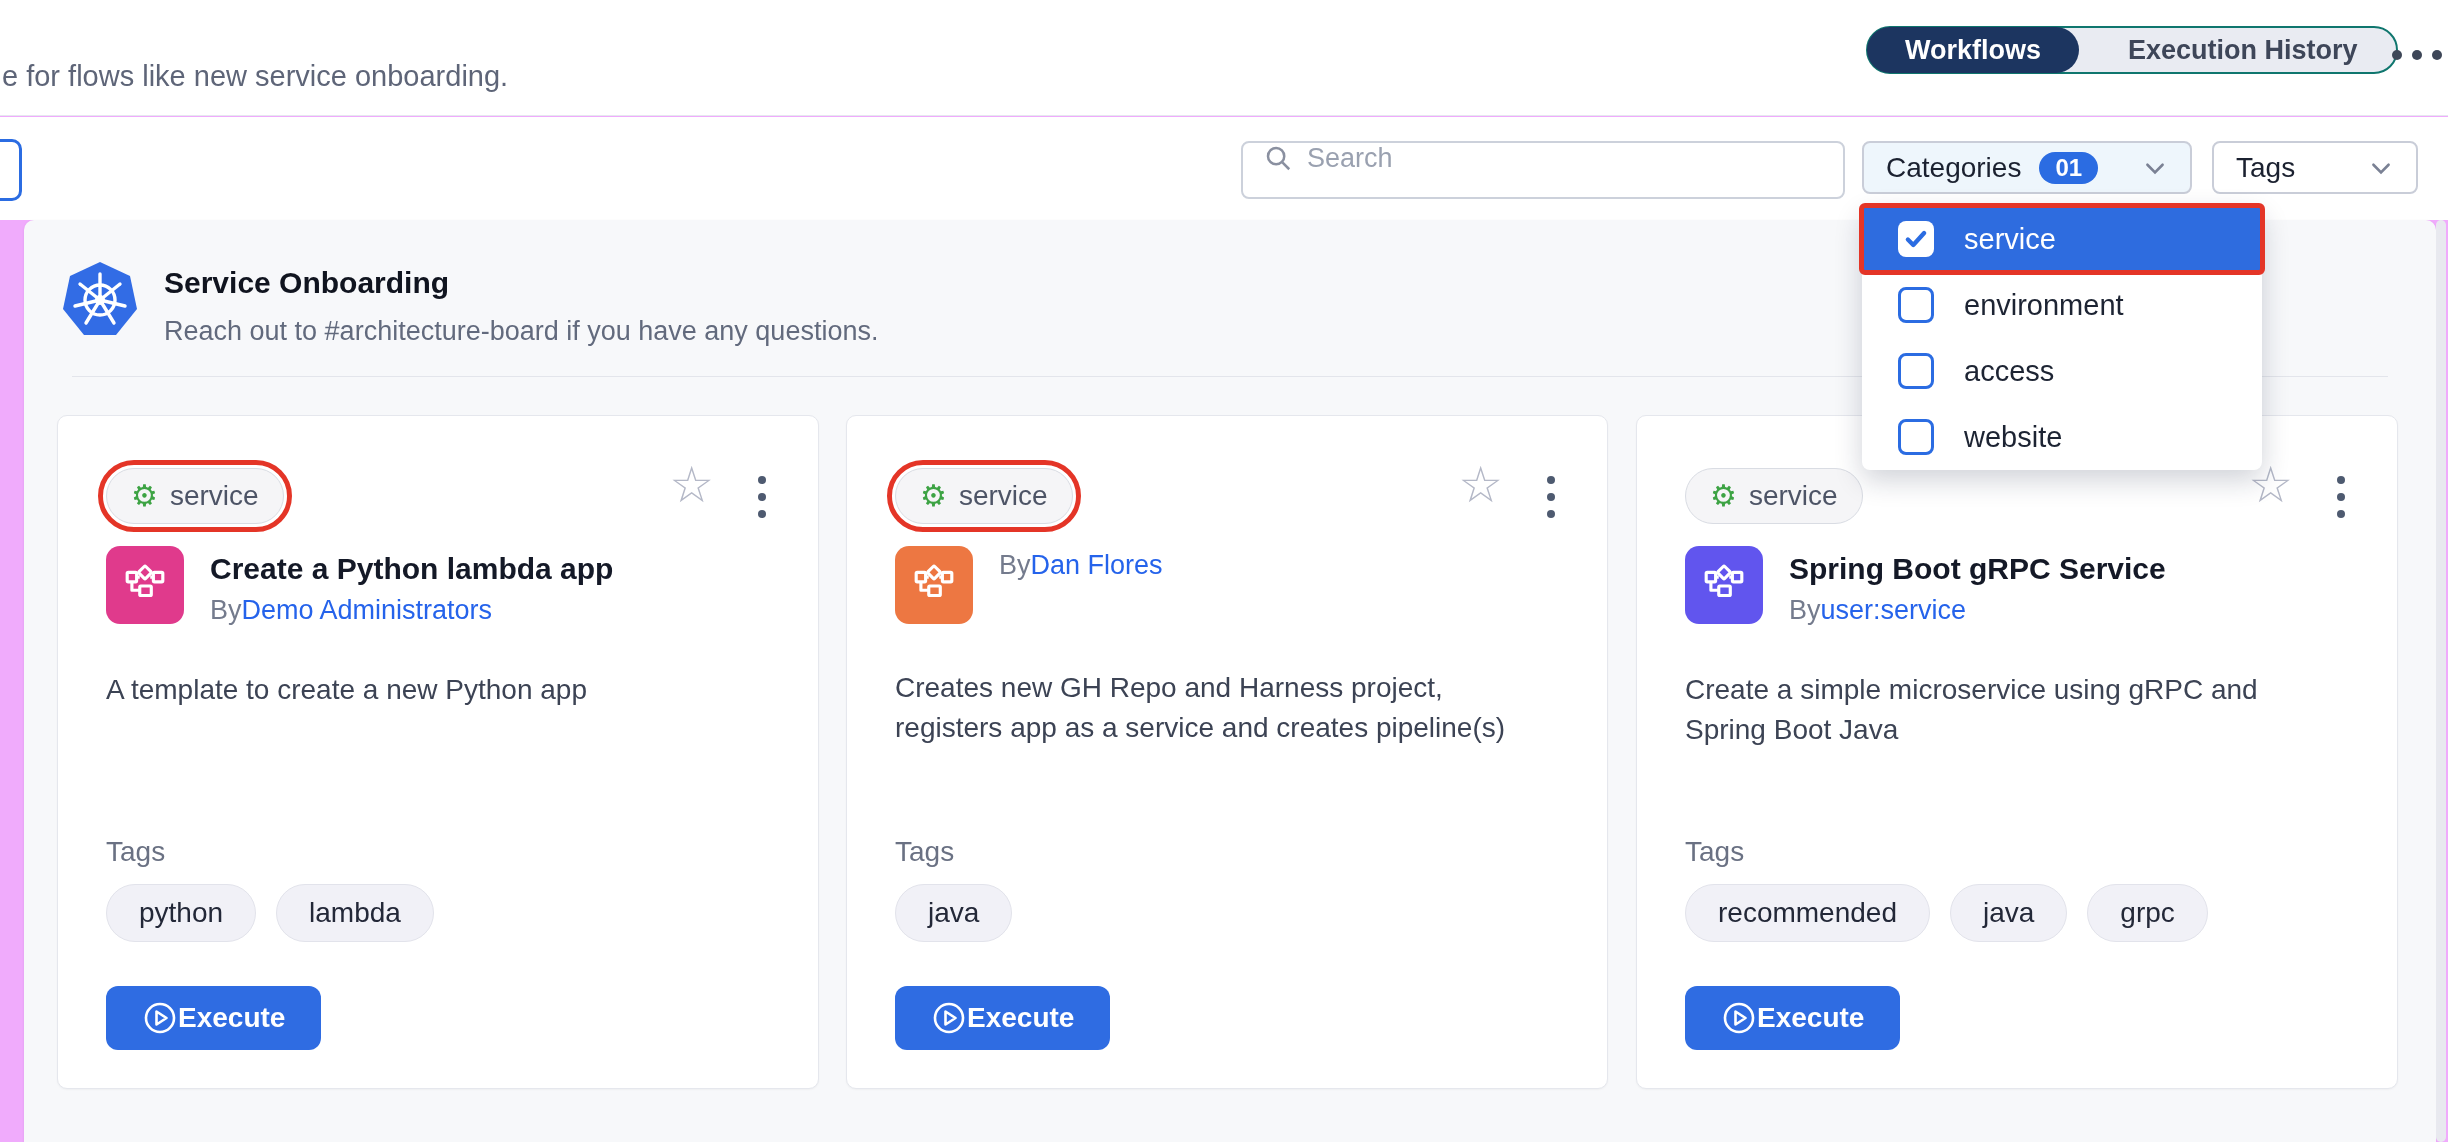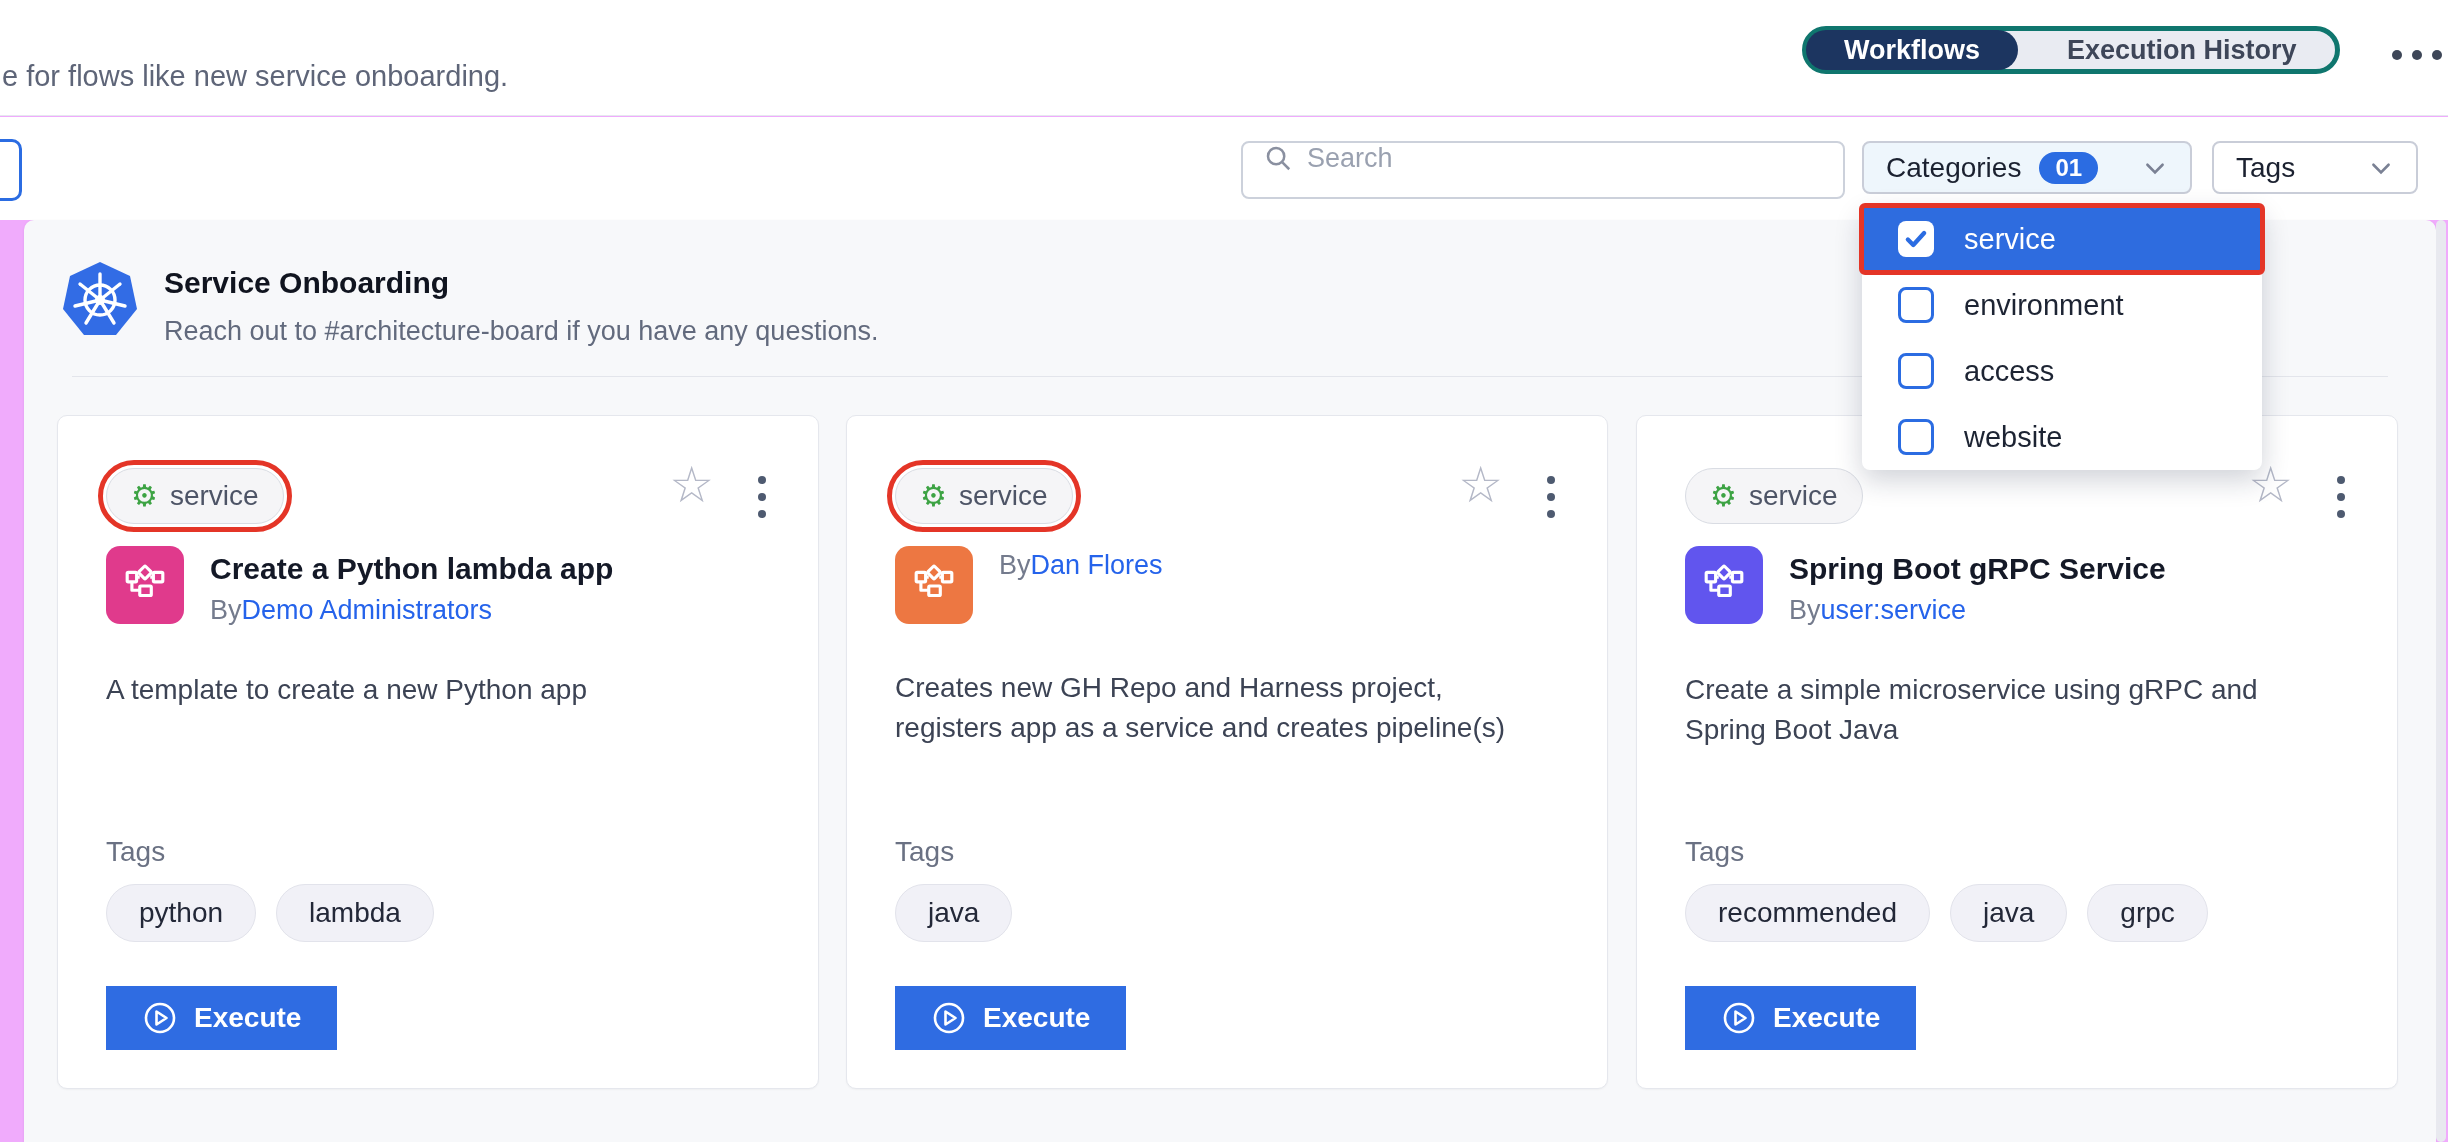--- a/index.html
+++ b/index.html
@@ -4,22 +4,22 @@
 <style>
   * { margin:0; padding:0; box-sizing:border-box; }
   html,body { width:2448px; height:1142px; background:#ffffff;
               font-family:"Liberation Sans", sans-serif; overflow:hidden; }
   #stage { position:relative; width:2448px; height:1142px; overflow:hidden; background:#f0abfc; }
 
   
   #header { position:absolute; left:0; top:0; width:2448px; height:116px;
             background:#fff; border-bottom:1px solid #e6e8ef; }
   .partial-text { position:absolute; left:2px; top:60px; font-size:29px; color:#5e6578; white-space:nowrap; }
-  .tab-toggle { position:absolute; left:1802px; top:26px; height:48px; border-radius:26px;
-                background:#e9ebf2; border:5px solid #0f766e; display:flex; align-items:stretch; }
+  .tab-toggle { position:absolute; left:1866px; top:26px; height:48px; border-radius:26px;
+                background:#e9ebf2; border:2px solid #0f766e; display:flex; align-items:stretch; }
   .tab { display:flex; align-items:center; padding:0 38px; font-size:27px; border-radius:26px; cursor:pointer;margin-left:12px; }
   .tab.active { background:#1c3560; color:#fff; font-weight:bold; margin:-1px; }
   .tab.inactive { color:#3e4659; font-weight:600; }
   .more-dots { position:absolute; left:2392px; top:50px; display:flex; gap:10px; }
   .more-dots i { width:10px; height:10px; border-radius:50%; background:#3e4758; }
 
   
   #toolbar { position:absolute; left:0; top:117px; width:2448px; height:103px; background:#fff; }
   .cut-btn { position:absolute; left:-30px; top:22px; width:52px; height:62px;
              border:3px solid #2b6ce2; border-radius:10px; background:#fff; }
@@ -72,22 +72,22 @@
   .byline { margin-top:4px; font-size:27px; color:#747b8d; display:flex; }
   .byline a { color:#2563eb; text-decoration:none; cursor:pointer; }
   .desc { margin-top:44px; font-size:28px; color:#3c4354; line-height:40px; white-space:pre-line; }
 
   .tags-label { position:absolute; left:48px; top:420px; font-size:28px; color:#6a7183; }
   .tag-row { position:absolute; left:48px; top:468px; display:flex; gap:20px; }
   .tag-pill { height:58px; padding:0 32px; border-radius:29px; background:#f1f1f7;
               border:1px solid #e2e3eb; font-size:28px; color:#232838;
               display:flex; align-items:center; }
   .exec-btn { position:absolute; left:48px; top:570px; height:64px; padding:0 36px;
-              border-radius:0; background:#2f6ce2; border:none; color:#fff;
-              display:flex; align-items:center; gap:16px; font-size:28px; font-weight:bold;
+              border-radius:12px; background:#2f6ce2; border:none; color:#fff;
+              display:flex; align-items:center; font-size:28px; font-weight:bold;
               font-family:"Liberation Sans", sans-serif; cursor:pointer; }
 
   
   #dropdown { position:absolute; left:1862px; top:206px; width:400px; background:#fff;
               border-radius:8px; box-shadow:0 10px 28px rgba(20,30,60,.20); z-index:50; }
   .dd-item { position:relative; height:66px; display:flex; align-items:center;
              padding-left:36px; gap:30px; cursor:pointer; }
   .dd-item .dd-label { font-size:29px; color:#1d2433; }
   .dd-item.selected { background:#2e6cdf; border-radius:4px 4px 0 0; }
   .dd-item.selected .dd-label { color:#fff; }

